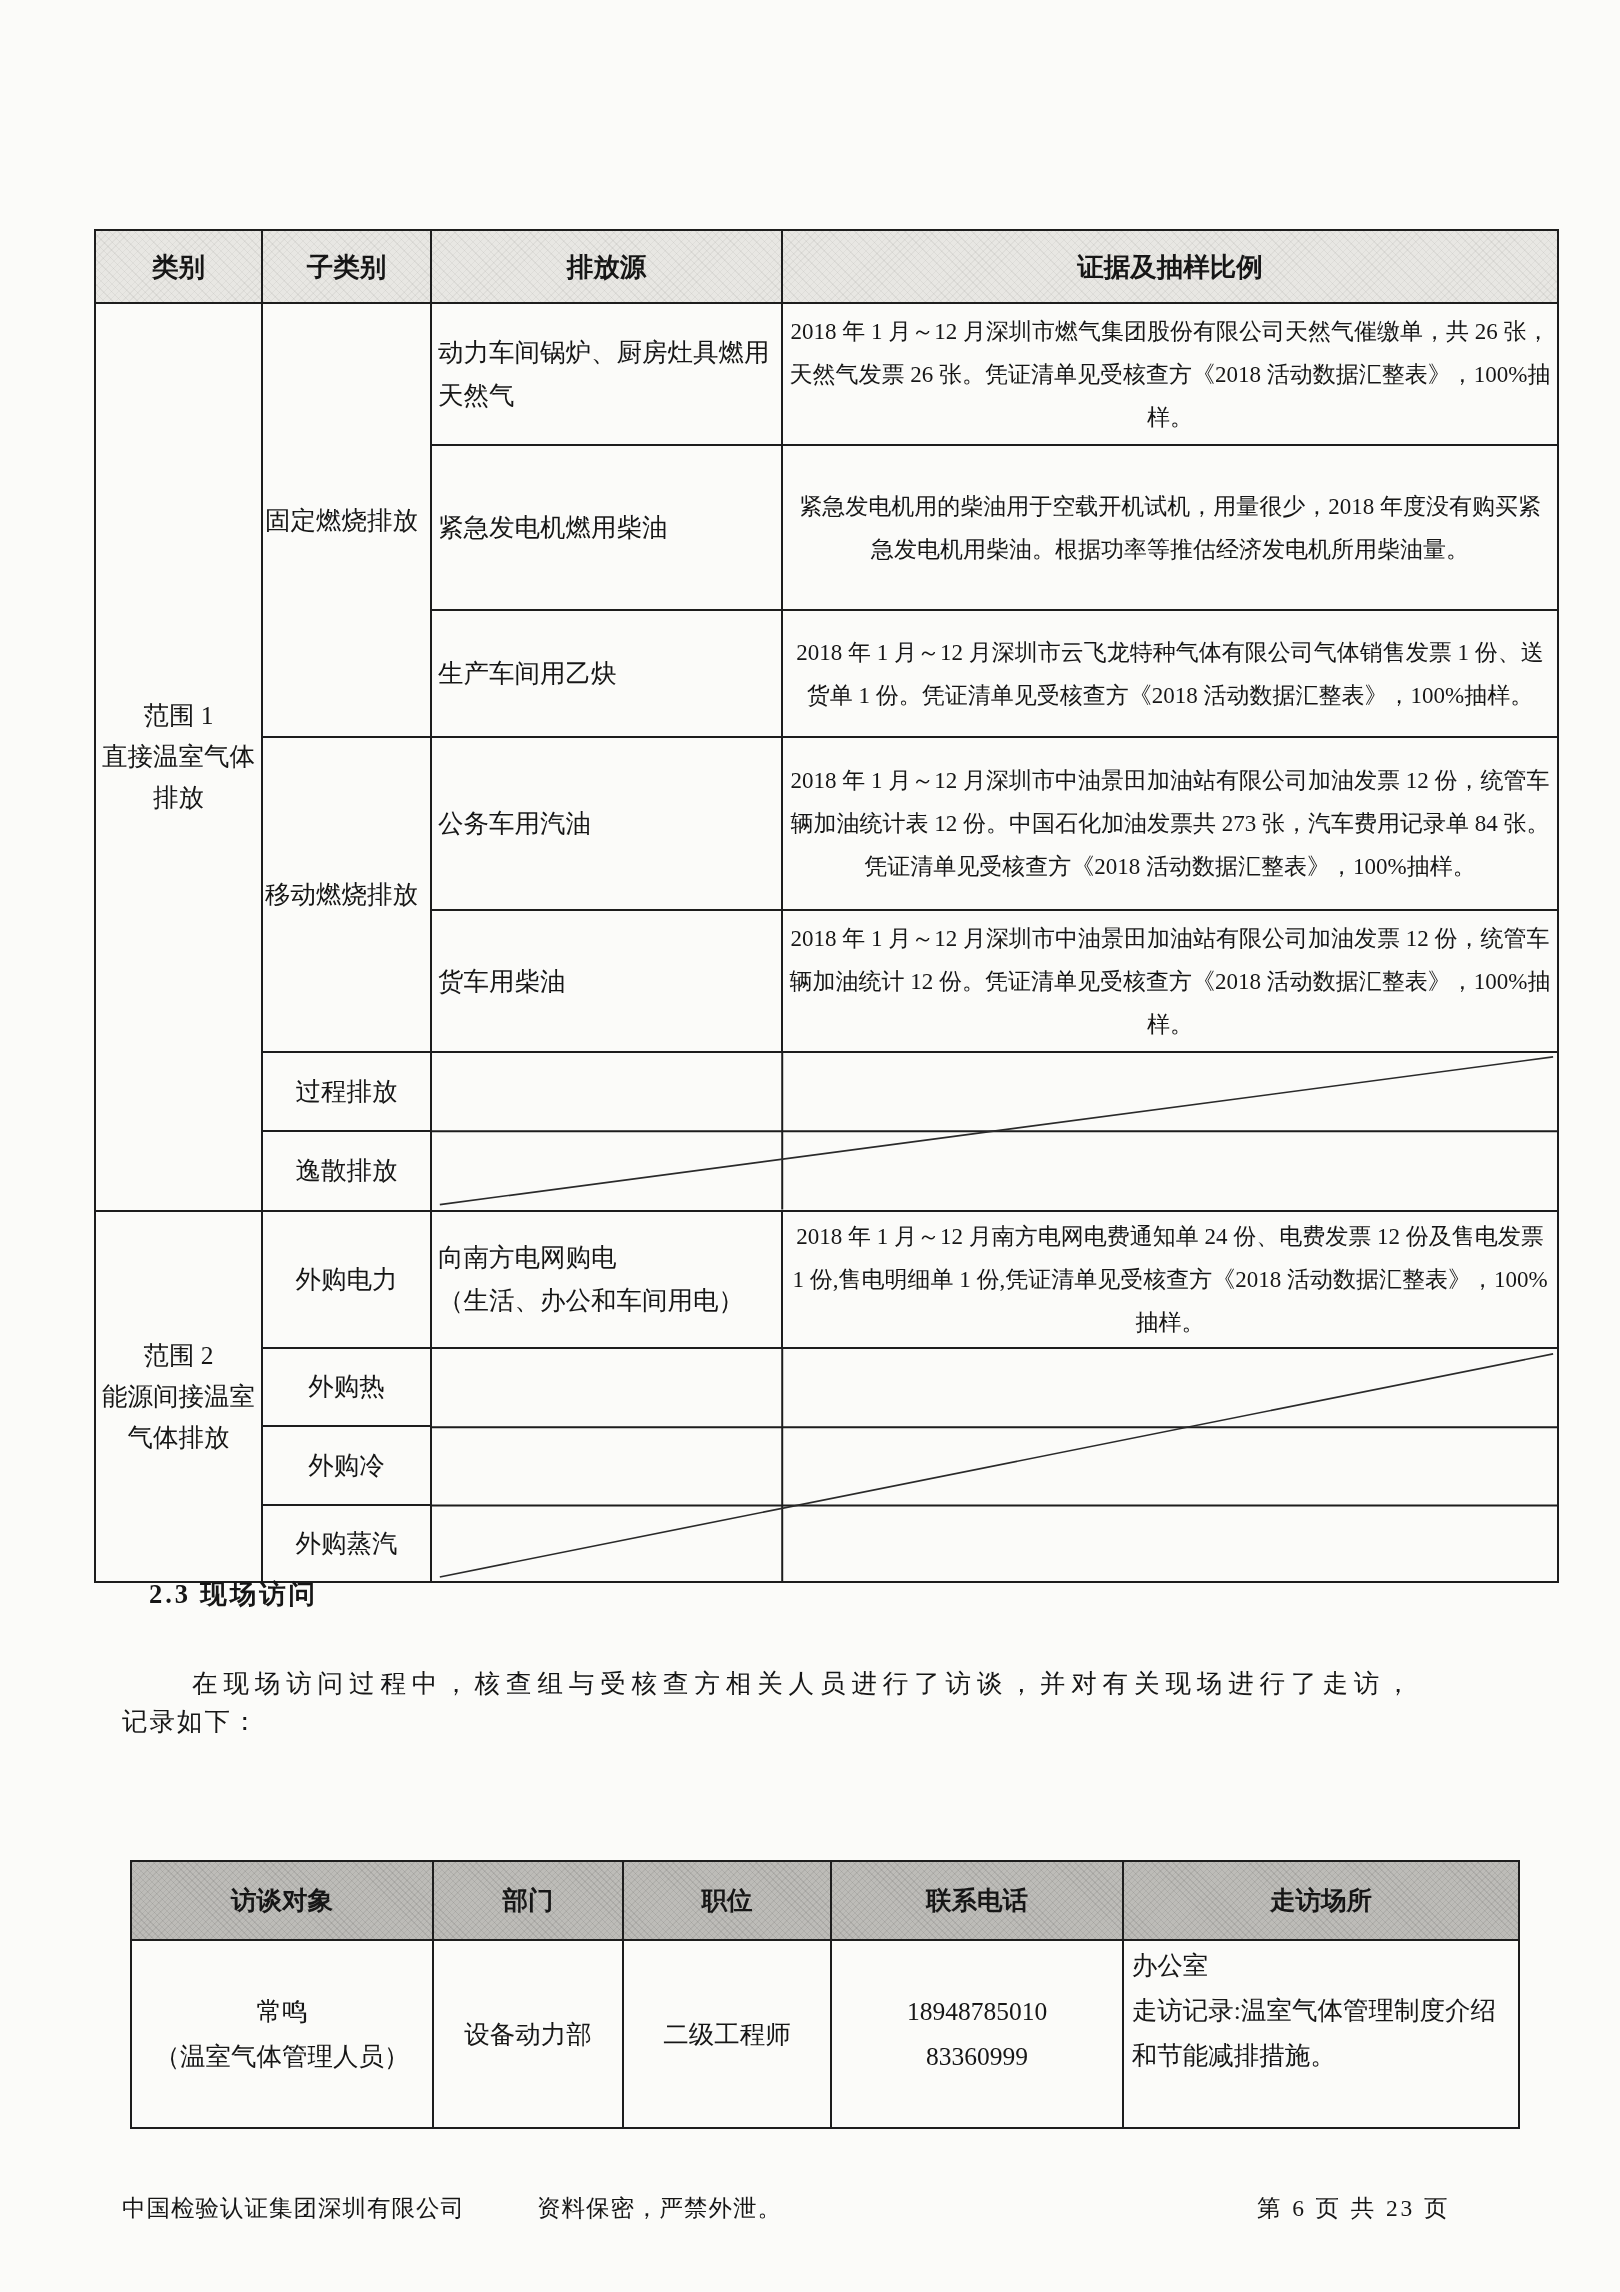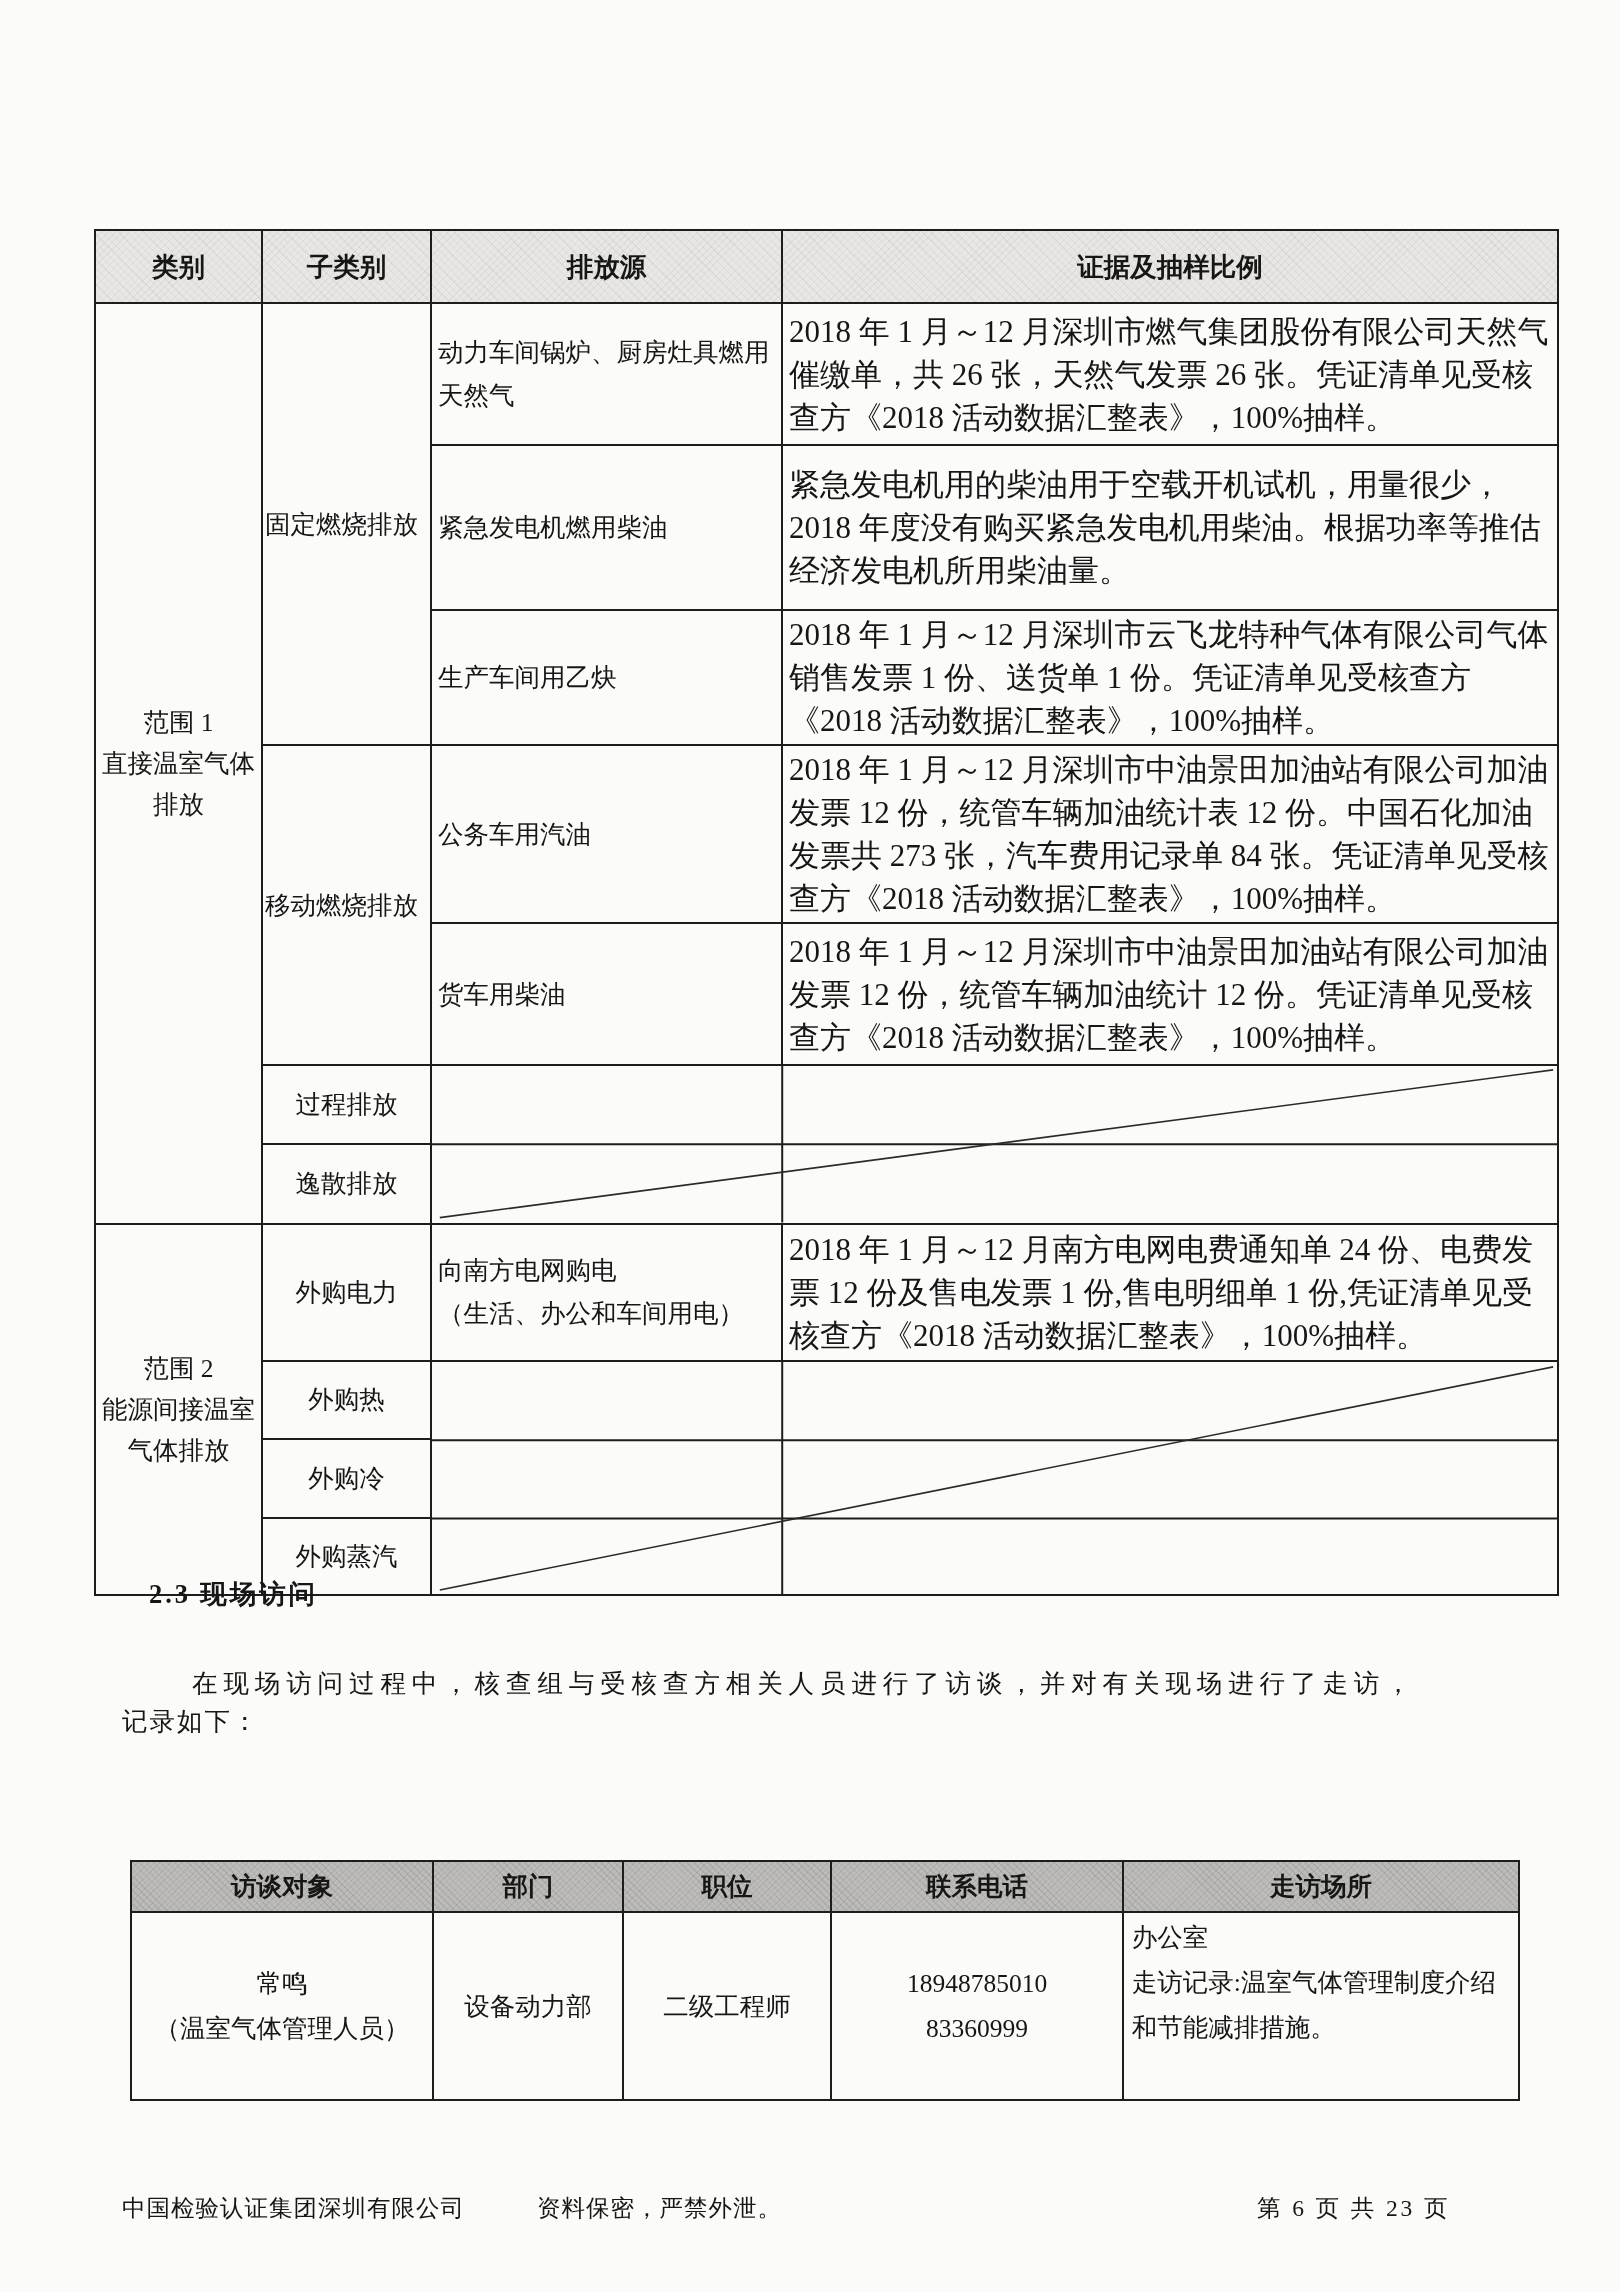--- a/index.html
+++ b/index.html
@@ -48,21 +48,21 @@
       repeating-linear-gradient(-45deg, rgba(0,0,0,0.06) 0 1px, transparent 1px 3.9px);
     font-size:25.5px;
   }
   .pre{white-space:pre-line;}
   .c-cat{font-size:25.5px;text-align:center;line-height:41px;}
   .c-sub{font-size:25.5px;text-align:center;}
   .c-sub-l{font-size:25.5px;text-align:left;padding:2px 2px;}
   .c-src{font-size:25.5px;text-align:left;padding:2px 5.9px;line-height:43px;}
   .v-top{vertical-align:top;}
   .c-ev{
-    font-size:31px;text-align:left;vertical-align:top;
+    font-size:23px;text-align:center;vertical-align:top;
     padding:2px 5.9px;line-height:43px;
   }
   td.diag{padding:0;vertical-align:top;}
   td.diag svg{display:block;width:100%;height:100%;}
   .heading{
     position:absolute;font-weight:bold;font-size:26.5px;letter-spacing:2.9px;
   }
   .bodytext{
     position:absolute;font-size:25.5px;letter-spacing:5.9px;
   }
@@ -167,21 +167,21 @@
 
   <table class="doc t4" style="left:122px;top:1860px;width:1388px;">
     <colgroup>
       <col style="width:302px">
         <col style="width:190px">
         <col style="width:208px">
         <col style="width:292px">
         <col style="width:396px">
     </colgroup>
     <tbody>
-        <tr style="height:51px">
+        <tr style="height:79px">
       <th class="thead">访谈对象</th>
       <th class="thead">部门</th>
       <th class="thead">职位</th>
       <th class="thead">联系电话</th>
       <th class="thead">走访场所</th>
     </tr>
     <tr style="height:188px">
       <td class="c-center pre">常鸣
 （温室气体管理人员）</td>
       <td class="c-center">设备动力部</td>

